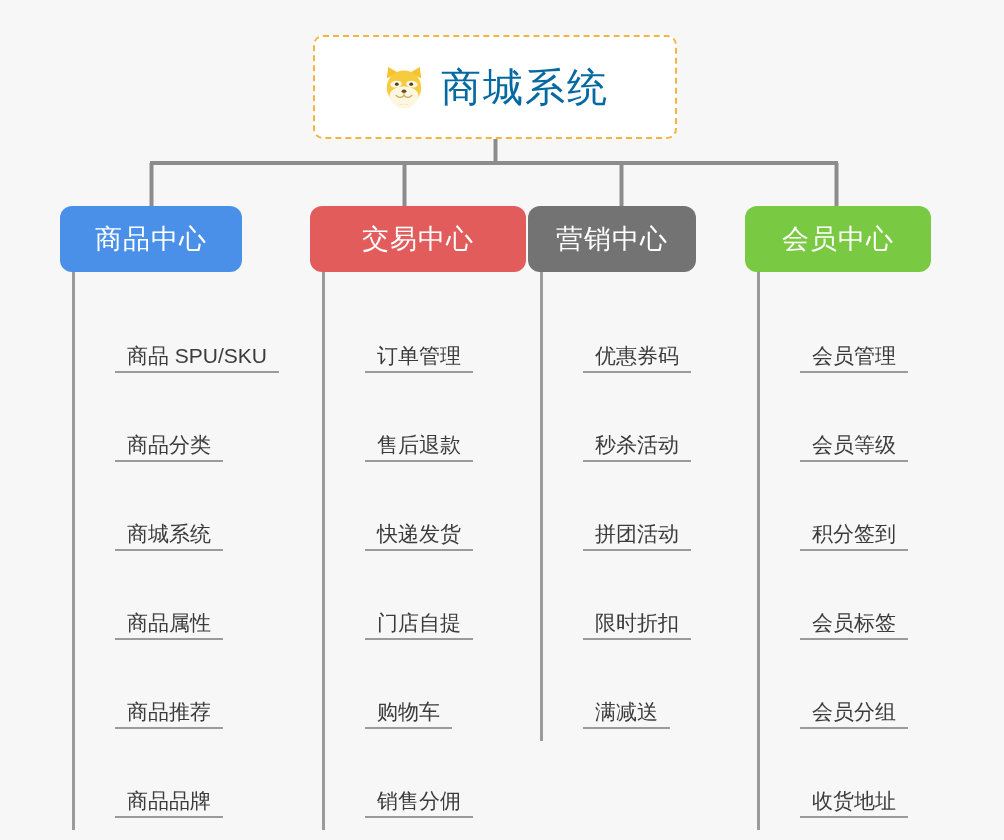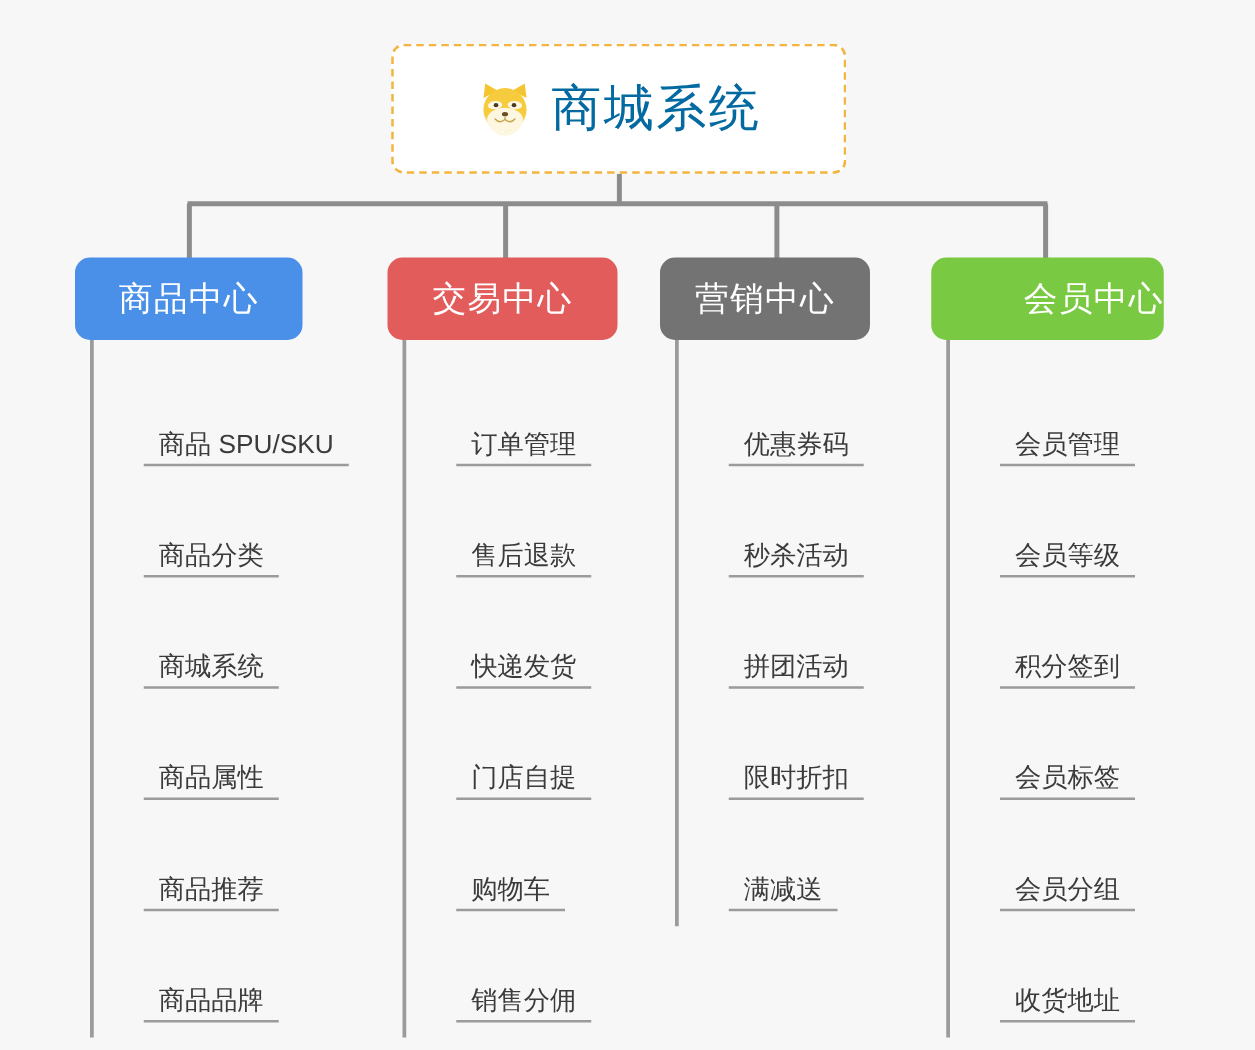--- a/index.html
+++ b/index.html
@@ -143,21 +143,21 @@
       <div class="leaf-item">
           <span class="leaf-inner"><span class="leaf-label">商品推荐</span></span>
         </div>
       <div class="leaf-item">
           <span class="leaf-inner"><span class="leaf-label">商品品牌</span></span>
         </div>
     </div>
   </div>
 
   <div class="branch" style="left:310px; width:220px;">
-    <div class="cat-box" style="width: 184px; background: rgb(226, 92, 92);">
+    <div class="cat-box" style="width: 216px; background: rgb(226, 92, 92);">
       <span class="cat-label">交易中心</span>
     </div>
     <div class="leaf-list">
       <div class="leaf-item">
           <span class="leaf-inner"><span class="leaf-label">订单管理</span></span>
         </div>
       <div class="leaf-item">
           <span class="leaf-inner"><span class="leaf-label">售后退款</span></span>
         </div>
       <div class="leaf-item">
@@ -192,21 +192,21 @@
       <div class="leaf-item">
           <span class="leaf-inner"><span class="leaf-label">限时折扣</span></span>
         </div>
       <div class="leaf-item">
           <span class="leaf-inner"><span class="leaf-label">满减送</span></span>
         </div>
     </div>
   </div>
 
   <div class="branch" style="left:745px; width:220px;">
-    <div class="cat-box" style="width: 186px; background: rgb(122, 201, 67); justify-content: flex-end;">
+    <div class="cat-box" style="width: 186px; background: rgb(122, 201, 67);">
       <span class="cat-label">会员中心</span>
     </div>
     <div class="leaf-list">
       <div class="leaf-item">
           <span class="leaf-inner"><span class="leaf-label">会员管理</span></span>
         </div>
       <div class="leaf-item">
           <span class="leaf-inner"><span class="leaf-label">会员等级</span></span>
         </div>
       <div class="leaf-item">

